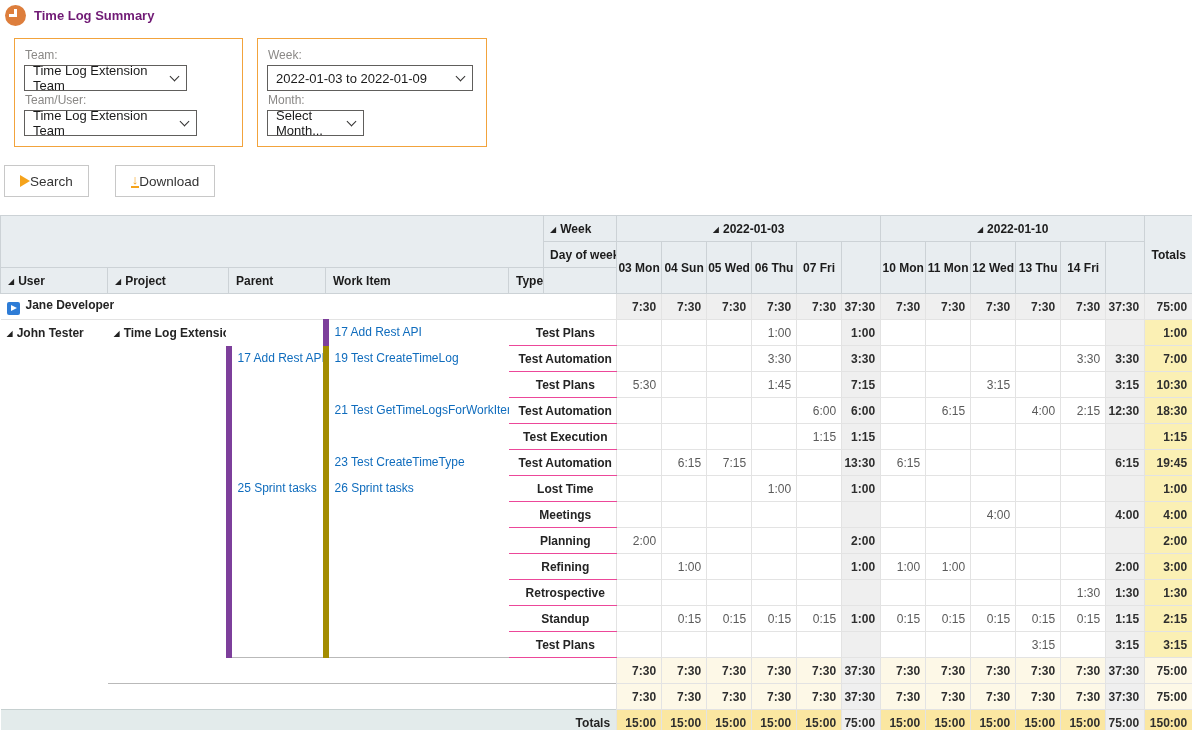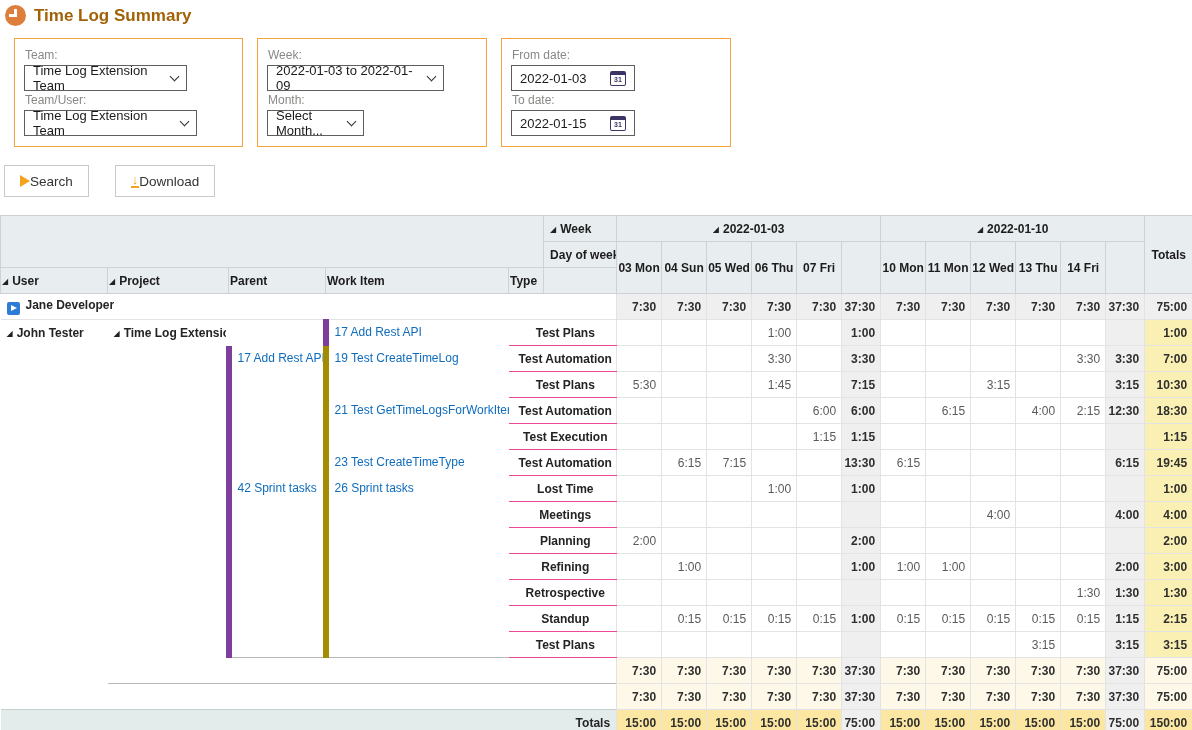--- a/index.html
+++ b/index.html
@@ -4,56 +4,56 @@
 <style>
   * { box-sizing: border-box; margin: 0; padding: 0; }
   html,body { width:1192px; height:730px; overflow:hidden; background:#fff;
     font-family:"Liberation Sans","DejaVu Sans",sans-serif; color:#242424; }
 
   
   .page-header { display:flex; align-items:center; gap:8px; margin:5px 0 12px 5px; }
   .clock { width:21px; height:21px; border-radius:50%; background:var(--clock-orange); position:relative; }
   .clock .hand-v { position:absolute; left:9px; top:4px; width:3px; height:8px; background:#fff; }
   .clock .hand-h { position:absolute; left:4px; top:9px; width:8px; height:3px; background:#fff; }
-  .page-title { font-size:17px; font-weight:bold; color:#a16207; }
+  .page-title { font-size:13px; font-weight:bold; color:#701a75; }
 
   
   .filters { display:flex; gap:14px; margin-left:14px; }
   .fbox { border:1px solid var(--accent-orange); width:229px; padding:7px 9px 10px 9px; }
   .fbox.wide { width:230px; }
   .flabel { font-size:12px; color:#8a8886; margin:2px 0 3px 1px; }
   .control { border:1px solid #605e5c; border-radius:0; height:26px; display:flex;
     align-items:center; justify-content:space-between; padding:0 8px; font-size:13px;
     color:#1a1a1a; background:#fff; cursor:pointer; }
   .chev { width:7px; height:7px; border-right:1.6px solid #323130; border-bottom:1.6px solid #323130;
     transform:rotate(45deg); margin-top:-4px; flex:0 0 auto; margin-left:8px; }
   .cal { width:16px; height:15px; border:1.5px solid var(--calendar-navy); border-top:4px solid var(--calendar-navy);
     border-radius:2px; font-size:7px; font-weight:bold; color:var(--calendar-navy);
     display:flex; align-items:center; justify-content:center; line-height:1; }
-  .w-team1{width:163px;} .w-team2{width:173px;} .w-week{width:177px;} .w-month{width:97px;} .w-date{width:124px;}
+  .w-team1{width:163px;} .w-team2{width:173px;} .w-week{width:206px;} .w-month{width:97px;} .w-date{width:124px;}
 
   
   .actions { display:flex; gap:26px; margin:18px 0 0 4px; }
   .btn { display:flex; align-items:center; border:1px solid #c8c8c8; background:#fff;
     padding:0 15px; height:32px; font-size:13.5px; color:#333; cursor:pointer;
     font-family:inherit; }
   .tri-right { width:0; height:0; border-left:10px solid var(--button-orange);
     border-top:6px solid transparent; border-bottom:6px solid transparent; }
   .dl-icon { color:var(--button-orange); font-weight:bold; font-size:13px; line-height:11px;
     border-bottom:2px solid var(--button-orange); padding:0 1px 1px 1px; }
 
   
   table { border-collapse:collapse; table-layout:fixed; width:1189px; margin-top:18px; font-size:12px; }
   td { height:26px; overflow:hidden; white-space:nowrap; }
   
   td.hc { background:var(--header-bg); border:1px solid #ccd2d6; font-weight:bold; color:#1c1c1c; }
   td.hc.corner { border-bottom:1px solid #ccd2d6; }
   td.group, td.day-h, td.totals-h { text-align:center; }
   td.lbl-h { text-align:left; padding-left:6px; }
-  td.col-h { text-align:left; padding-left:1px; }
+  td.col-h { text-align:left; padding-left:7px; }
   .tri { font-size:8px; margin-right:4px; position:relative; top:-1px; color:#222; }
   
   td.val { border:1px solid #e3e3e3; text-align:right; padding-right:5px; color:#5a5a5a; }
   td.wt   { background:var(--week-total-bg); font-weight:bold; color:#2e2e2e; }
   td.gt   { background:var(--grand-total-bg); font-weight:bold; color:#2e2e2e; }
   td.gray { background:var(--week-total-bg); font-weight:bold; color:#2e2e2e; }
   td.cream{ background:var(--subtotal-bg); font-weight:bold; color:#2e2e2e; }
   td.ylw  { background:var(--totals-row-bg); font-weight:bold; color:#2e2e2e; }
   td.namecell { border-bottom:1px solid #e3e3e3; padding-left:6px; font-weight:bold;margin-left:40px; }
   td.usercell, td.projcell { vertical-align:top; padding:6px 4px 0 6px; font-weight:bold; }
@@ -99,32 +99,20 @@
     <div class="control w-week">
       <span>2022-01-03 to 2022-01-09</span>
       <span class="chev"></span>
     </div>
     <div class="flabel">Month:</div>
     <div class="control w-month">
       <span>Select Month...</span>
       <span class="chev"></span>
     </div>
   </div>
-  <div class="fbox wide">
-    <div class="flabel">From date:</div>
-    <div class="control w-date">
-      <span>2022-01-03</span>
-      <span class="cal">31</span>
-    </div>
-    <div class="flabel">To date:</div>
-    <div class="control w-date">
-      <span>2022-01-15</span>
-      <span class="cal">31</span>
-    </div>
-  </div>
 </div>
 
 <div class="actions">
   <button class="btn">
     <span class="tri-right"></span>
     <span>Search</span>
   </button>
   <button class="btn">
     <span class="dl-icon">↓</span>
     <span>Download</span>
@@ -302,21 +290,21 @@
         <td class="val wt">13:30</td>
         <td class="val">6:15</td>
         <td class="val"></td>
         <td class="val"></td>
         <td class="val"></td>
         <td class="val"></td>
         <td class="val wt">6:15</td>
         <td class="val gt">19:45</td>
       </tr>
       <tr>
-        <td class="parentcell barp" rowspan="7"><a class="wi-link" href="#">42 Sprint tasks</a></td>
+        <td class="parentcell barp" rowspan="7"><a class="wi-link" href="#">25 Sprint tasks</a></td>
         <td class="wicell baro" rowspan="7"><a class="wi-link" href="#">26 Sprint tasks</a></td>
         <td class="typecell" colspan="2">Lost Time</td>
         <td class="val"></td>
         <td class="val"></td>
         <td class="val"></td>
         <td class="val">1:00</td>
         <td class="val"></td>
         <td class="val wt">1:00</td>
         <td class="val"></td>
         <td class="val"></td>

